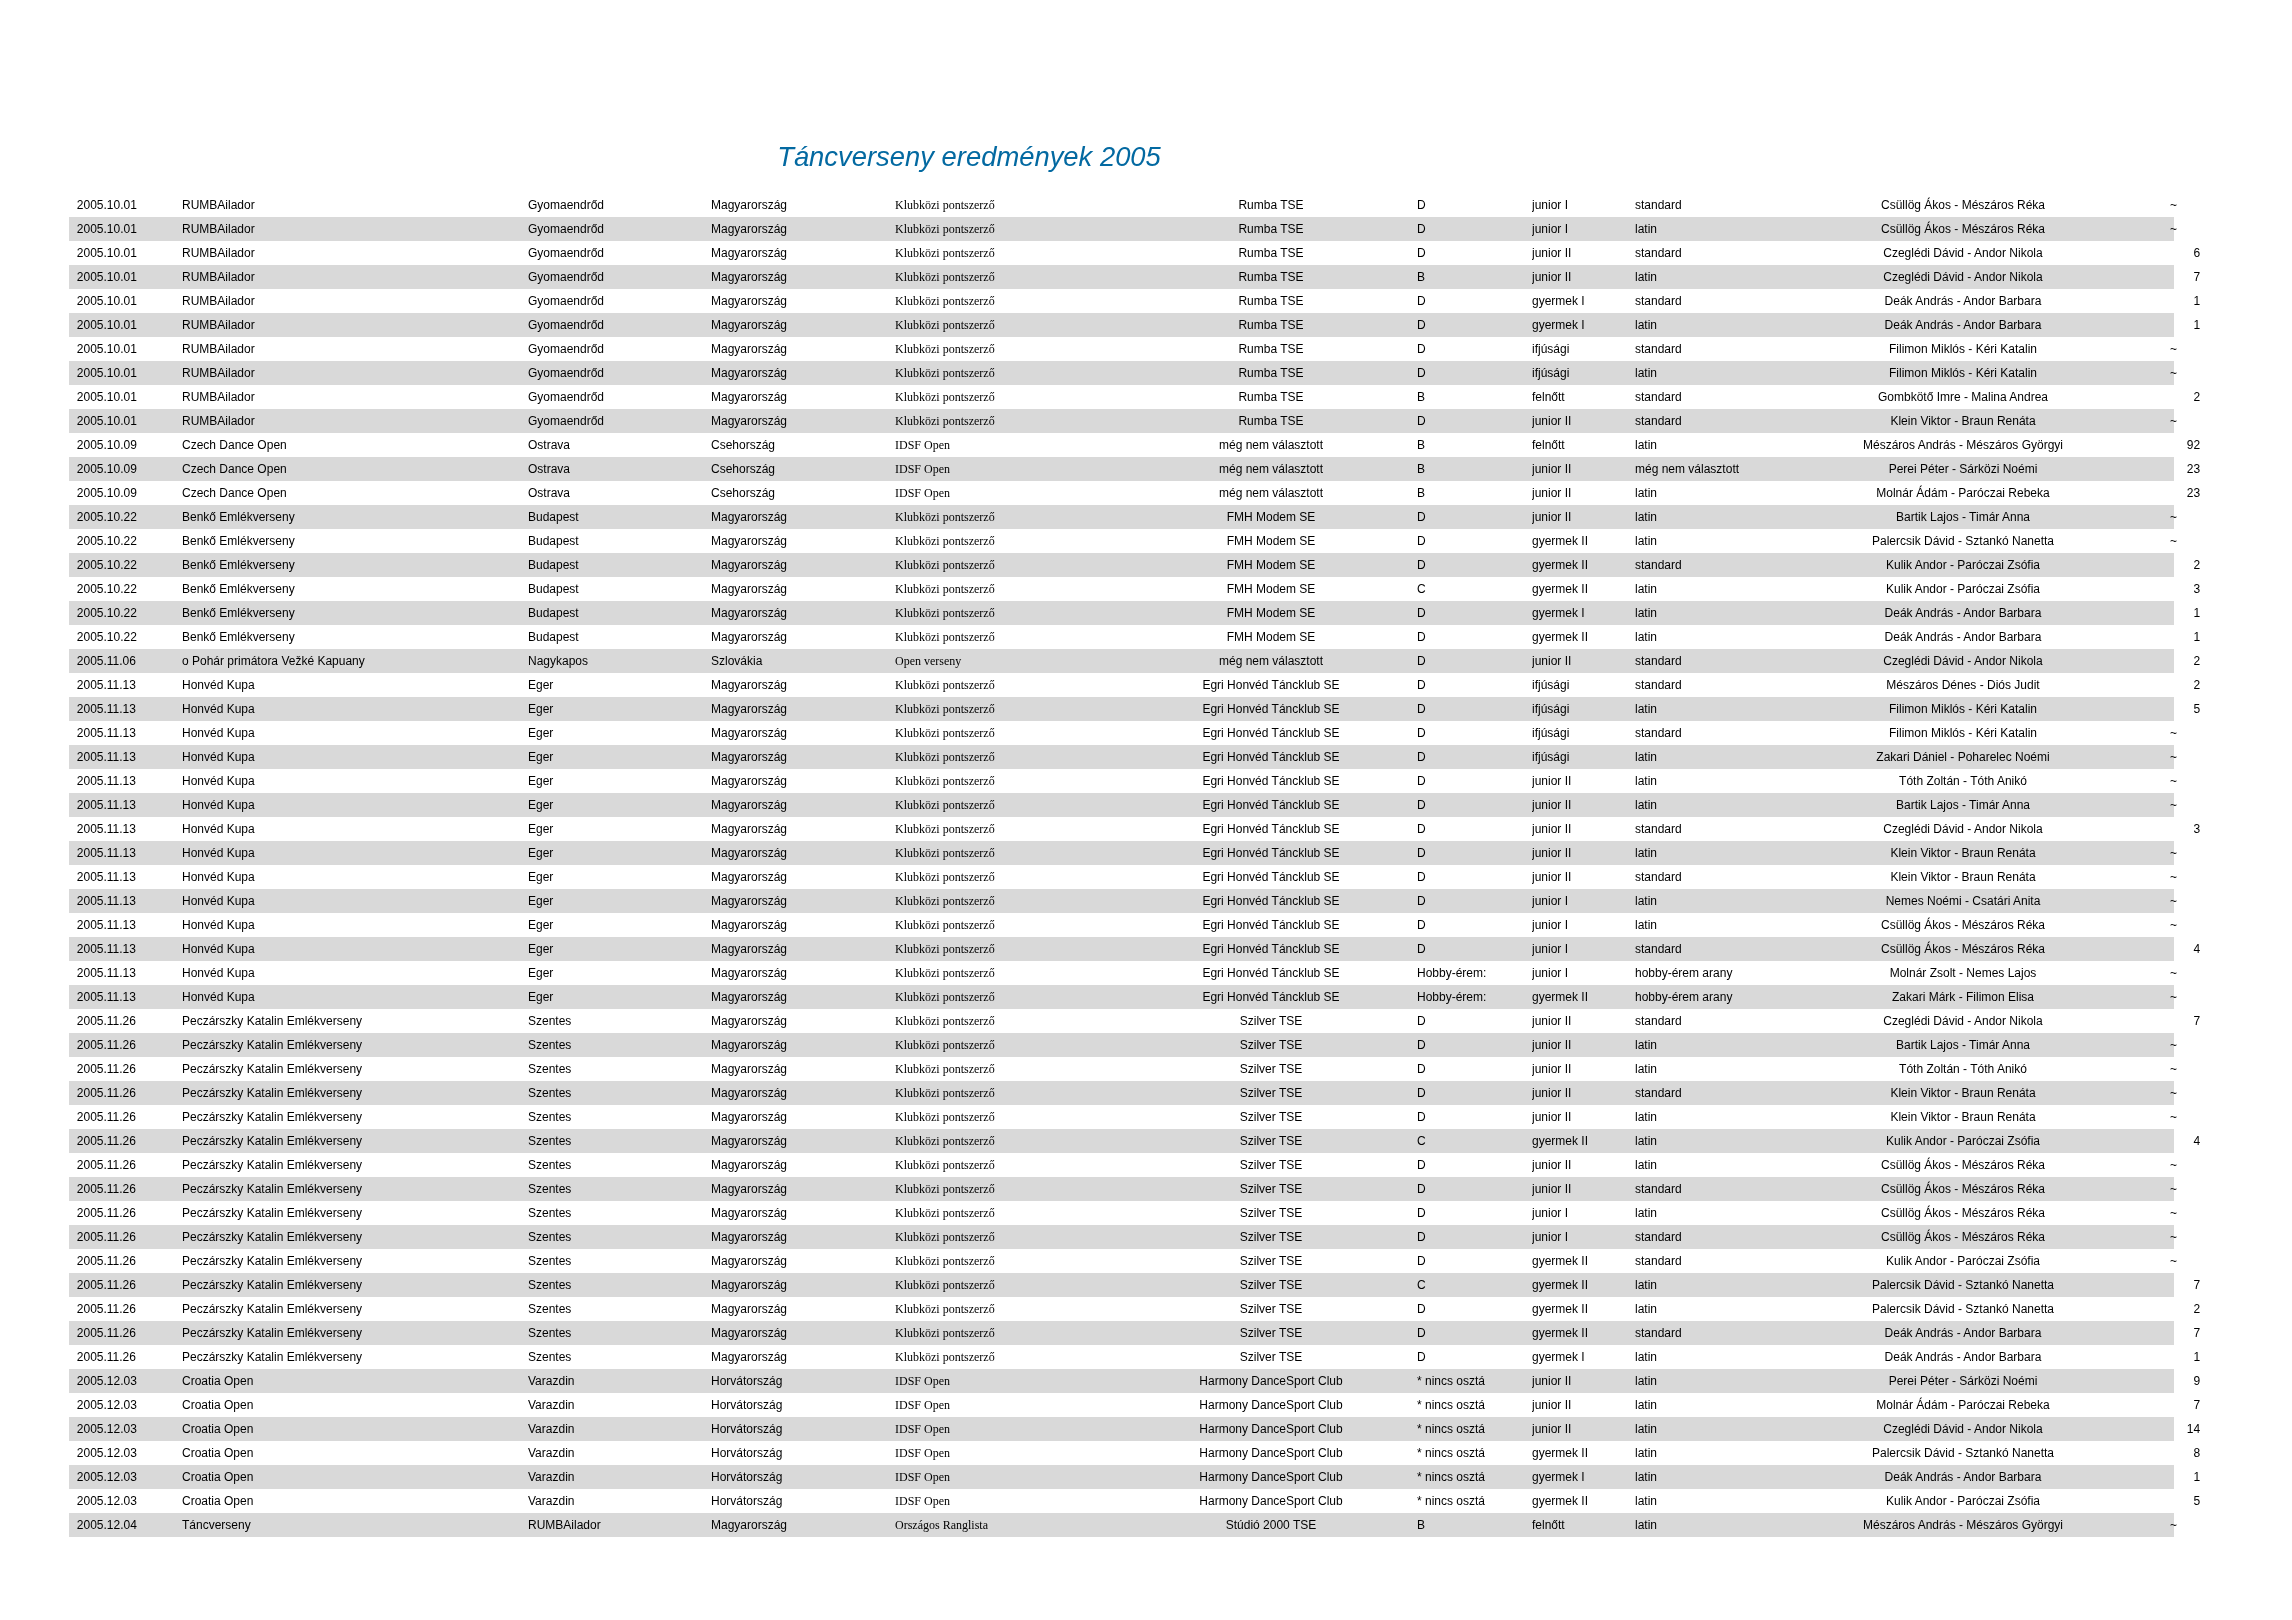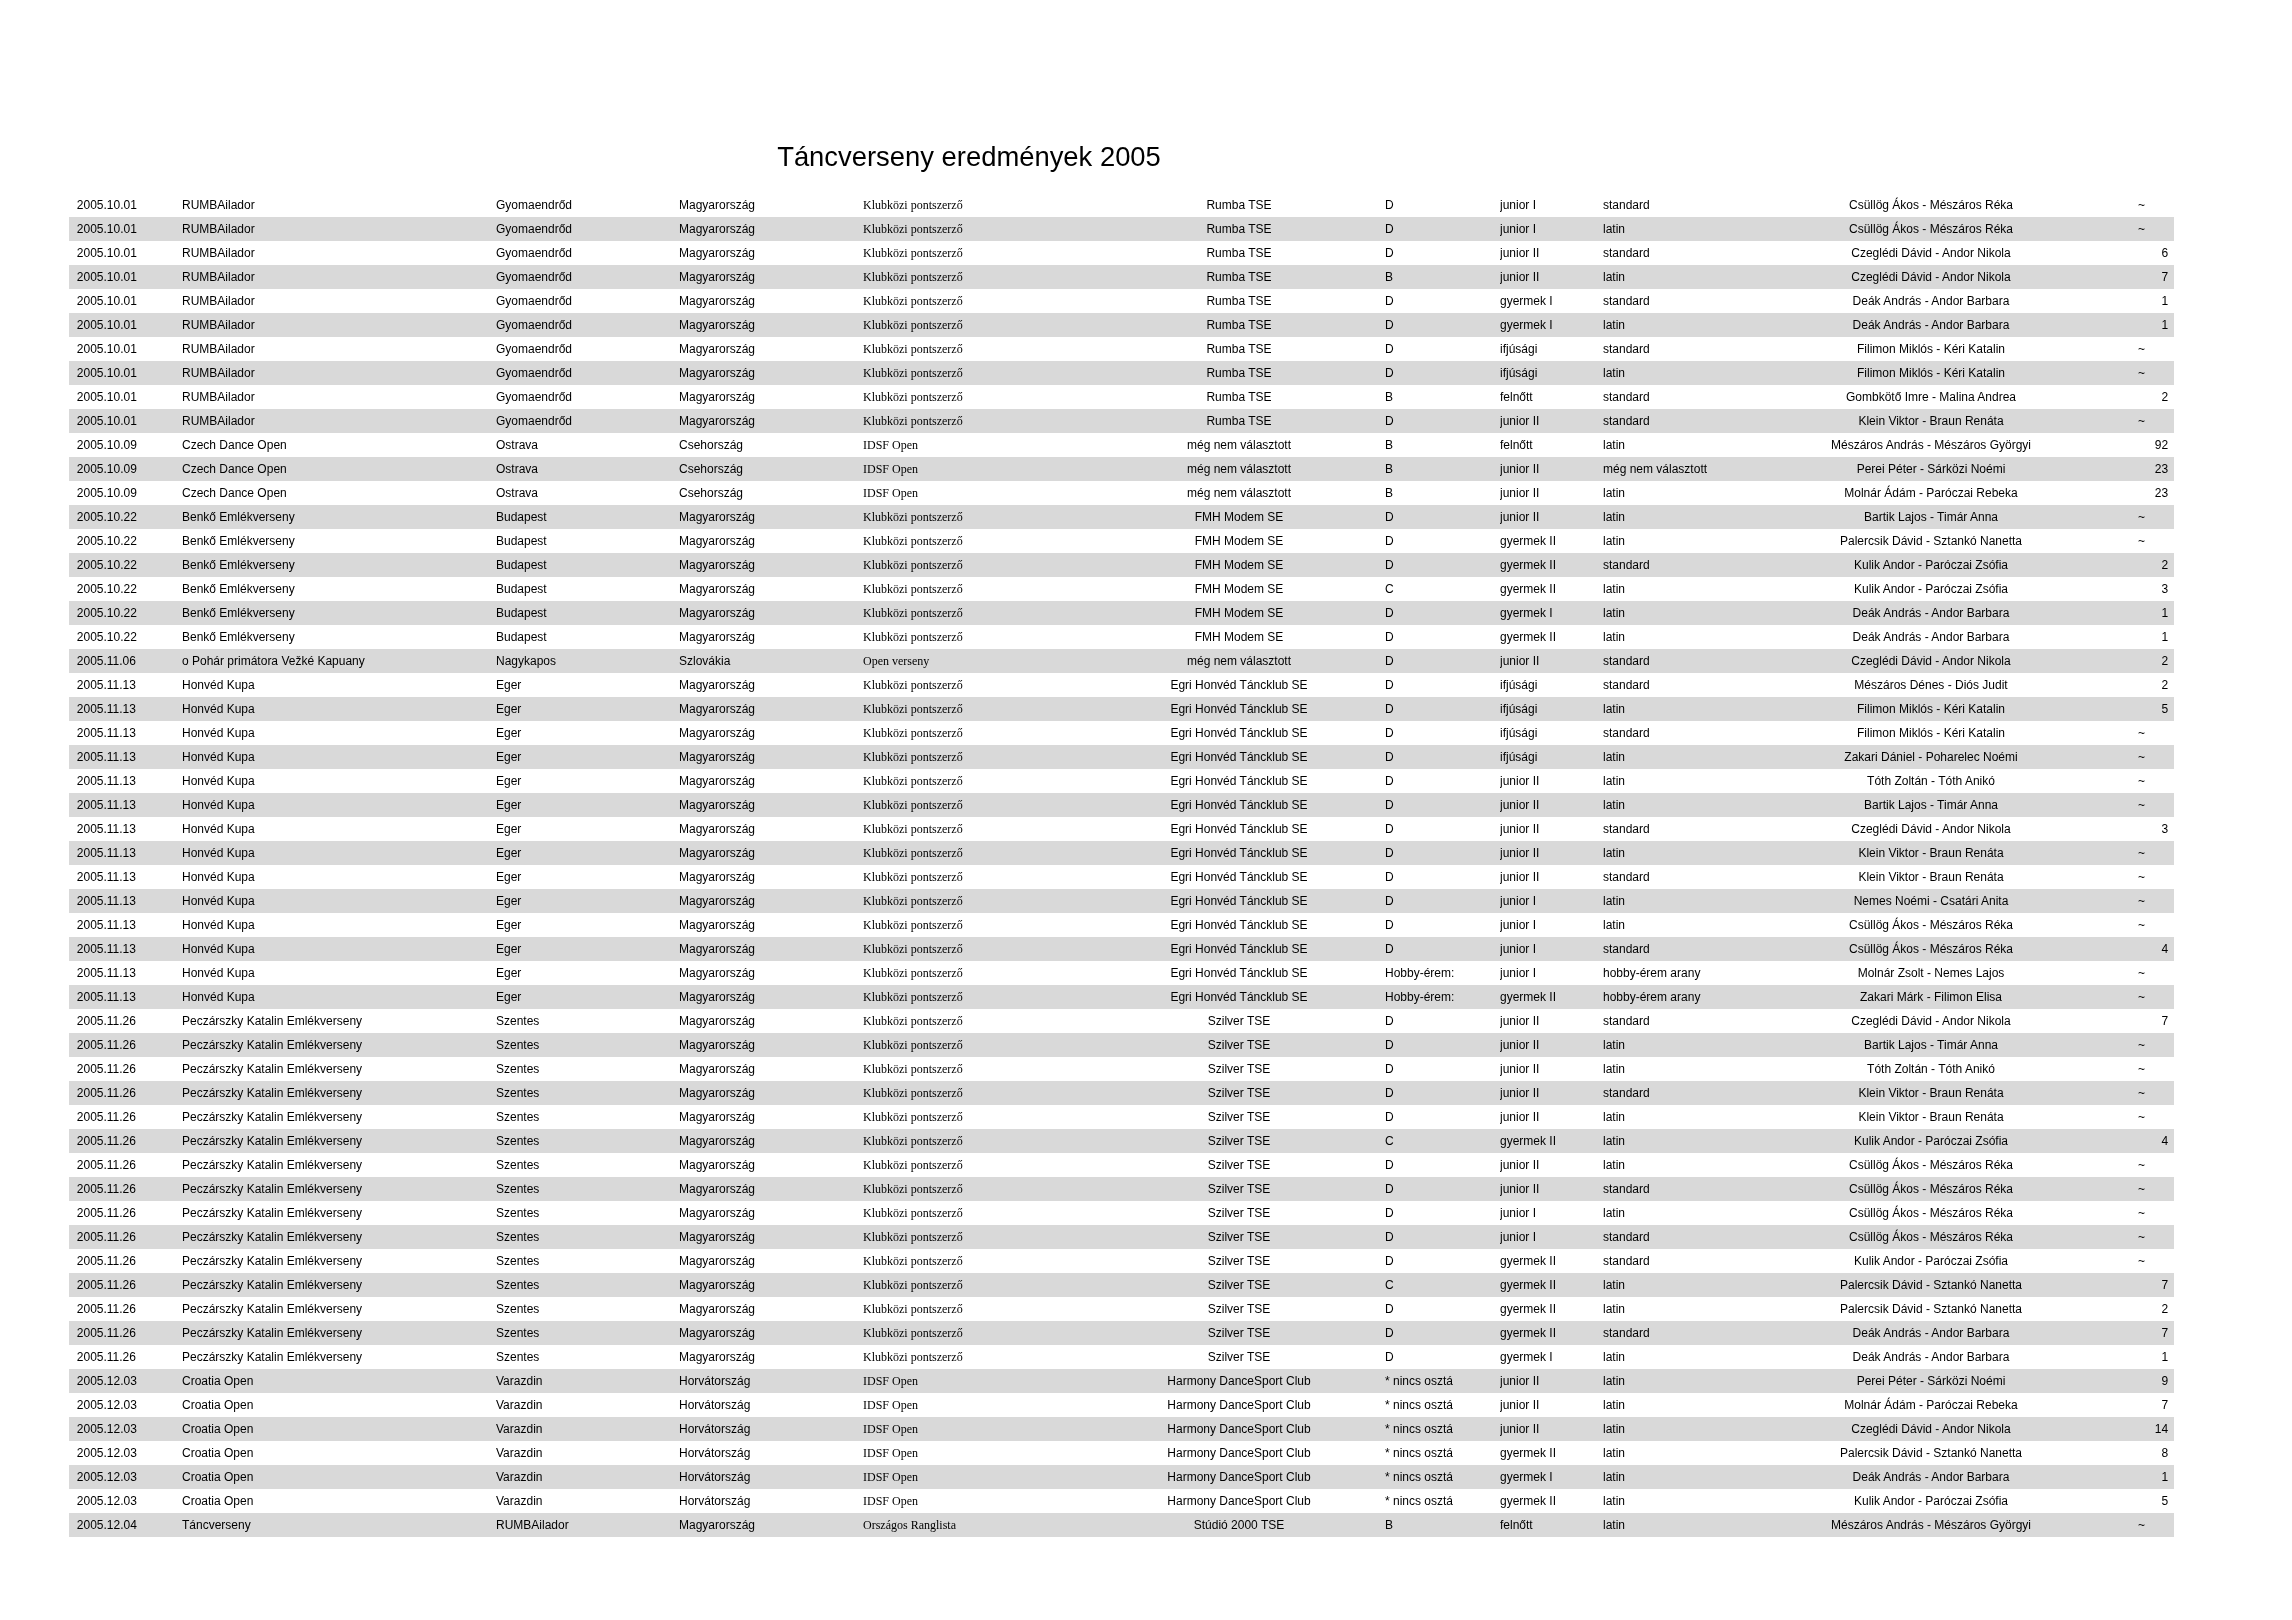--- a/index.html
+++ b/index.html
@@ -10,39 +10,40 @@
     color:#000;
     position:relative;
     overflow:hidden;
   }
   .title{
     position:absolute;
     top:141px;left:0;width:1938px;
     text-align:center;
     font-size:27.4px;
     letter-spacing:0px;
-    color:#000000;
+    color:#0369a1;
+    font-style:italic;
   }
   .table{
     position:absolute;
     left:69px;top:193px;
     width:2105px;
   }
   .row{
     display:flex;
     height:24px;
     line-height:24px;
     font-size:12px;
     white-space:nowrap;
   }
   .row.striped{background:var(--stripe,#d9d9d9);}
   .cell{overflow:hidden;flex:none;}
   .c-date   {width:113px;padding-left:7.8px;box-sizing:border-box;}
   .c-event  {width:314px;}
-  .c-city   {width:183px;}
+  .c-city   {width:183px;margin-left:32px;}
   .c-country{width:184px;}
   .c-category{width:230px;font-family:Liberation Serif, serif;}
   .c-club   {width:292px;text-align:center;}
   .c-cls    {width:115px;}
   .c-age    {width:103px;}
   .c-style  {width:173px;}
   .c-couple {width:310px;text-align:center;}
   .c-result {width:88px;text-align:right;padding-right:5.9px;box-sizing:border-box;}
   .c-result.tilde{padding-right:29px;}
 </style>

